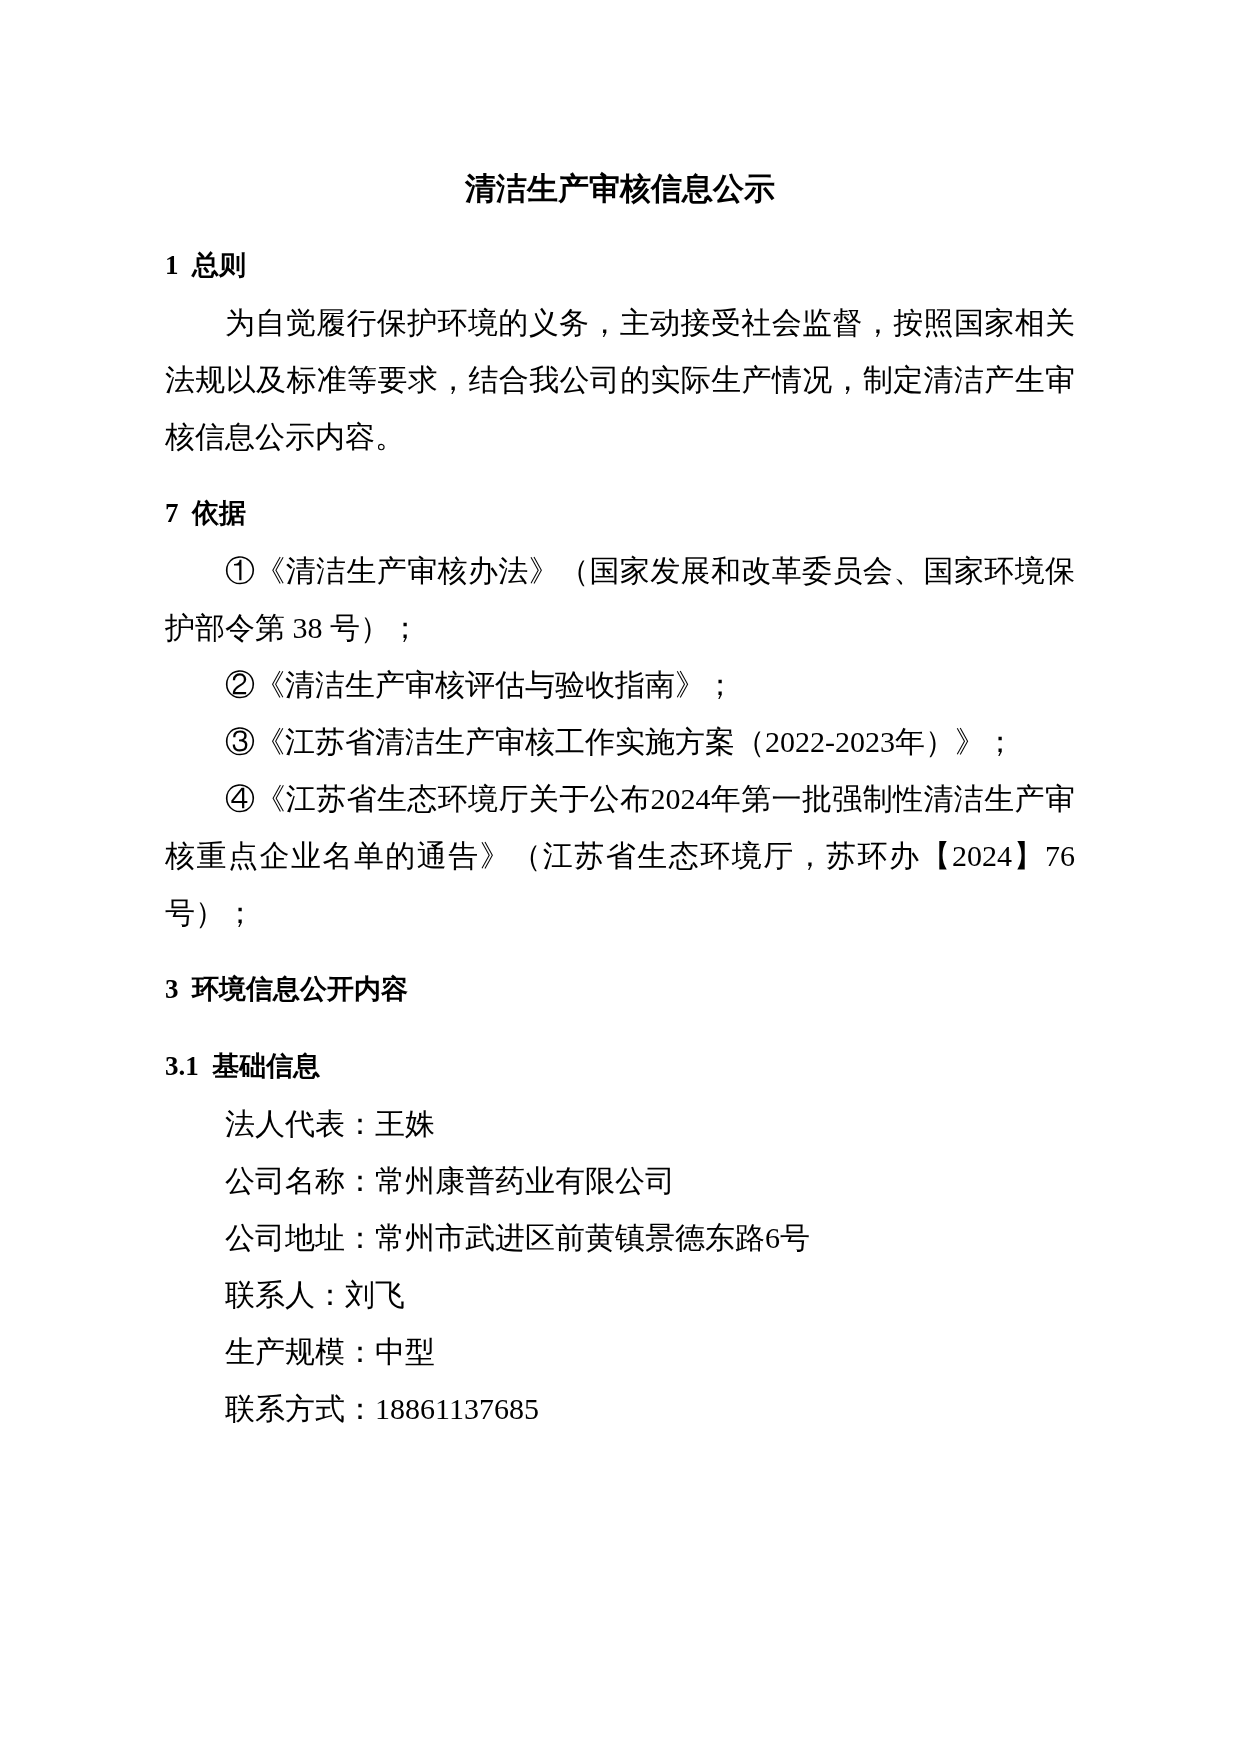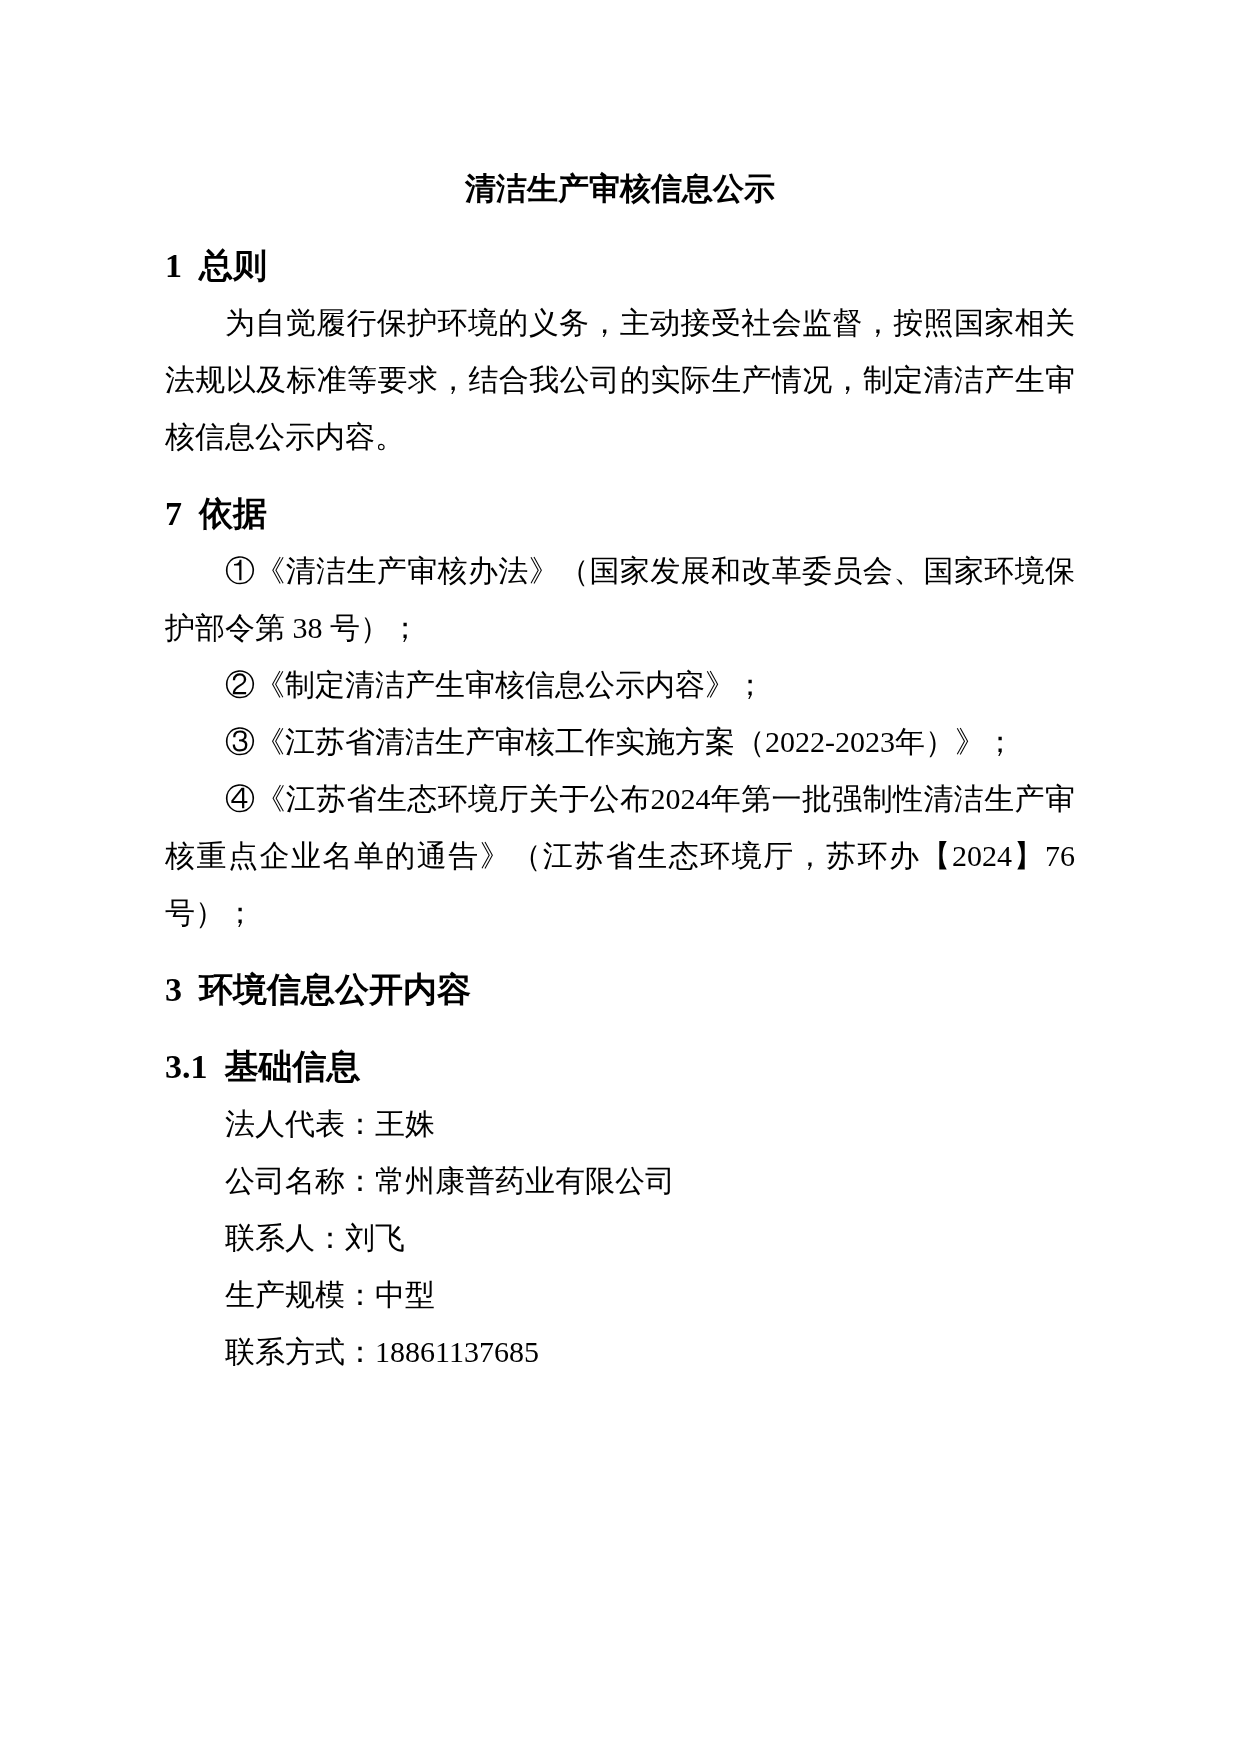--- a/index.html
+++ b/index.html
@@ -23,21 +23,21 @@
   }
   .doc-title {
     text-align: center;
     font-weight: bold;
     font-size: 31px;
     margin: 0;
     white-space: pre-wrap;
   }
   .heading-1 {
     font-weight: bold;
-    font-size: 34px;
+    font-size: 27px;
     margin: 20px 0 0 0;
     white-space: pre-wrap;
     text-align: left;
   }
   .para {
     margin: 0;
     text-indent: 2em;
     text-align: justify;
   }
   .basis-item {
@@ -61,36 +61,39 @@
 
   <h1 class="doc-title">清洁生产审核信息公示</h1>
 
   <h2 class="heading-1">1  总则</h2>
 
   <p class="para">为自觉履行保护环境的义务，主动接受社会监督，按照国家相关法规以及标准等要求，结合我公司的实际生产情况，制定清洁产生审核信息公示内容。</p>
 
   <h2 class="heading-1">7  依据</h2>
 
   <p class="basis-item">①《清洁生产审核办法》（国家发展和改革委员会、国家环境保护部令第 38 号）；</p>
-  <p class="basis-item">②《制定清洁产生审核信息公示内容》；</p>
+  <p class="basis-item">②《清洁生产审核评估与验收指南》；</p>
   <p class="basis-item">③《江苏省清洁生产审核工作实施方案（2022-2023年）》；</p>
   <p class="basis-item">④《江苏省生态环境厅关于公布2024年第一批强制性清洁生产审核重点企业名单的通告》（江苏省生态环境厅，苏环办【2024】76号）；</p>
 
   <h2 class="heading-1">3  环境信息公开内容</h2>
 
   <h2 class="heading-1">3.1  基础信息</h2>
 
   <p class="field-line">
     <span class="field-label">法人代表：</span><span class="field-value">王姝</span>
   </p>
 
   <p class="field-line">
     <span class="field-label">公司名称：</span><span class="field-value">常州康普药业有限公司</span>
   </p>
 
+  <p class="field-line">
+    <span class="field-label">公司地址：</span><span class="field-value">常州市武进区前黄镇景德东路6号</span>
+  </p>
 
   <p class="field-line">
     <span class="field-label">联系人：</span><span class="field-value">刘飞</span>
   </p>
 
   <p class="field-line">
     <span class="field-label">生产规模：</span><span class="field-value">中型</span>
   </p>
 
   <p class="field-line">

